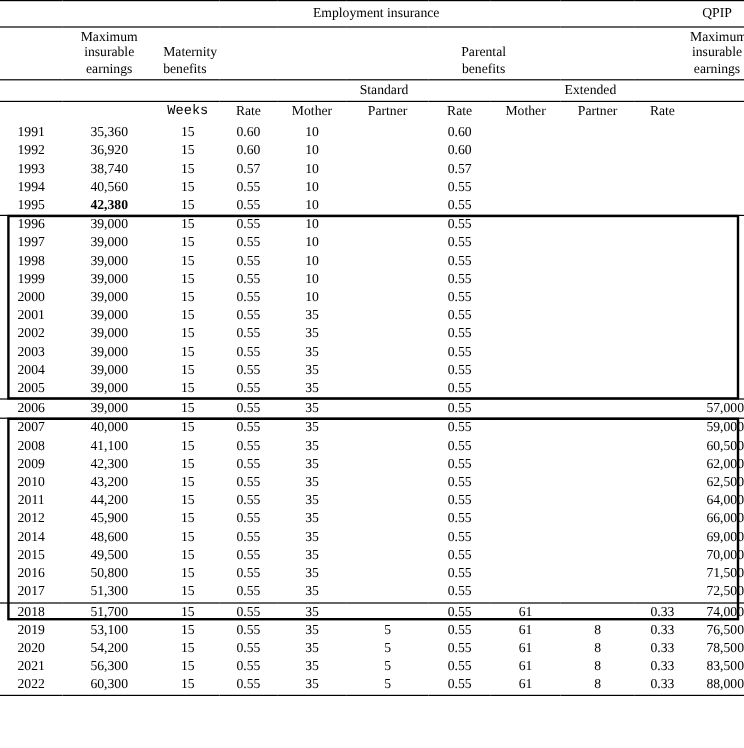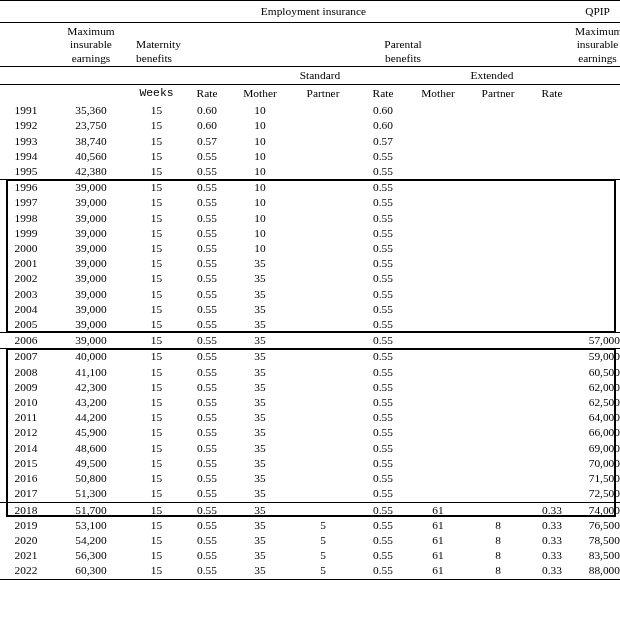--- a/index.html
+++ b/index.html
@@ -182,21 +182,21 @@
           <td class="d-smother" style="border-top: 0px;">10</td>
           <td class="d-spartner" style="border-top: 0px;"></td>
           <td class="d-srate" style="border-top: 0px;">0.60</td>
           <td class="d-emother" style="border-top: 0px;"></td>
           <td class="d-epartner" style="border-top: 0px;"></td>
           <td class="d-erate" style="border-top: 0px;"></td>
           <td class="d-qpip" style="border-top: 0px;"></td>
         </tr>
         <tr>
           <td class="d-year">1992</td>
-          <td class="d-mie">23,750</td>
+          <td class="d-mie">36,920</td>
           <td class="d-weeks">15</td>
           <td class="d-rate">0.60</td>
           <td class="d-smother">10</td>
           <td class="d-spartner"></td>
           <td class="d-srate">0.60</td>
           <td class="d-emother"></td>
           <td class="d-epartner"></td>
           <td class="d-erate"></td>
           <td class="d-qpip"></td>
         </tr>
@@ -221,21 +221,21 @@
           <td class="d-smother">10</td>
           <td class="d-spartner"></td>
           <td class="d-srate">0.55</td>
           <td class="d-emother"></td>
           <td class="d-epartner"></td>
           <td class="d-erate"></td>
           <td class="d-qpip"></td>
         </tr>
         <tr>
           <td class="d-year" style="border-bottom: 1.4px solid rgb(0, 0, 0);">1995</td>
-          <td class="d-mie" style="border-bottom: 1.4px solid rgb(0, 0, 0);">42,380</td>
+          <td class="d-mie" style="border-bottom: 1.4px solid rgb(0, 0, 0); font-weight: bold;">42,380</td>
           <td class="d-weeks" style="border-bottom: 1.4px solid rgb(0, 0, 0);">15</td>
           <td class="d-rate" style="border-bottom: 1.4px solid rgb(0, 0, 0);">0.55</td>
           <td class="d-smother" style="border-bottom: 1.4px solid rgb(0, 0, 0);">10</td>
           <td class="d-spartner" style="border-bottom: 1.4px solid rgb(0, 0, 0);"></td>
           <td class="d-srate" style="border-bottom: 1.4px solid rgb(0, 0, 0);">0.55</td>
           <td class="d-emother" style="border-bottom: 1.4px solid rgb(0, 0, 0);"></td>
           <td class="d-epartner" style="border-bottom: 1.4px solid rgb(0, 0, 0);"></td>
           <td class="d-erate" style="border-bottom: 1.4px solid rgb(0, 0, 0);"></td>
           <td class="d-qpip" style="border-bottom: 1.4px solid rgb(0, 0, 0);"></td>
         </tr>

